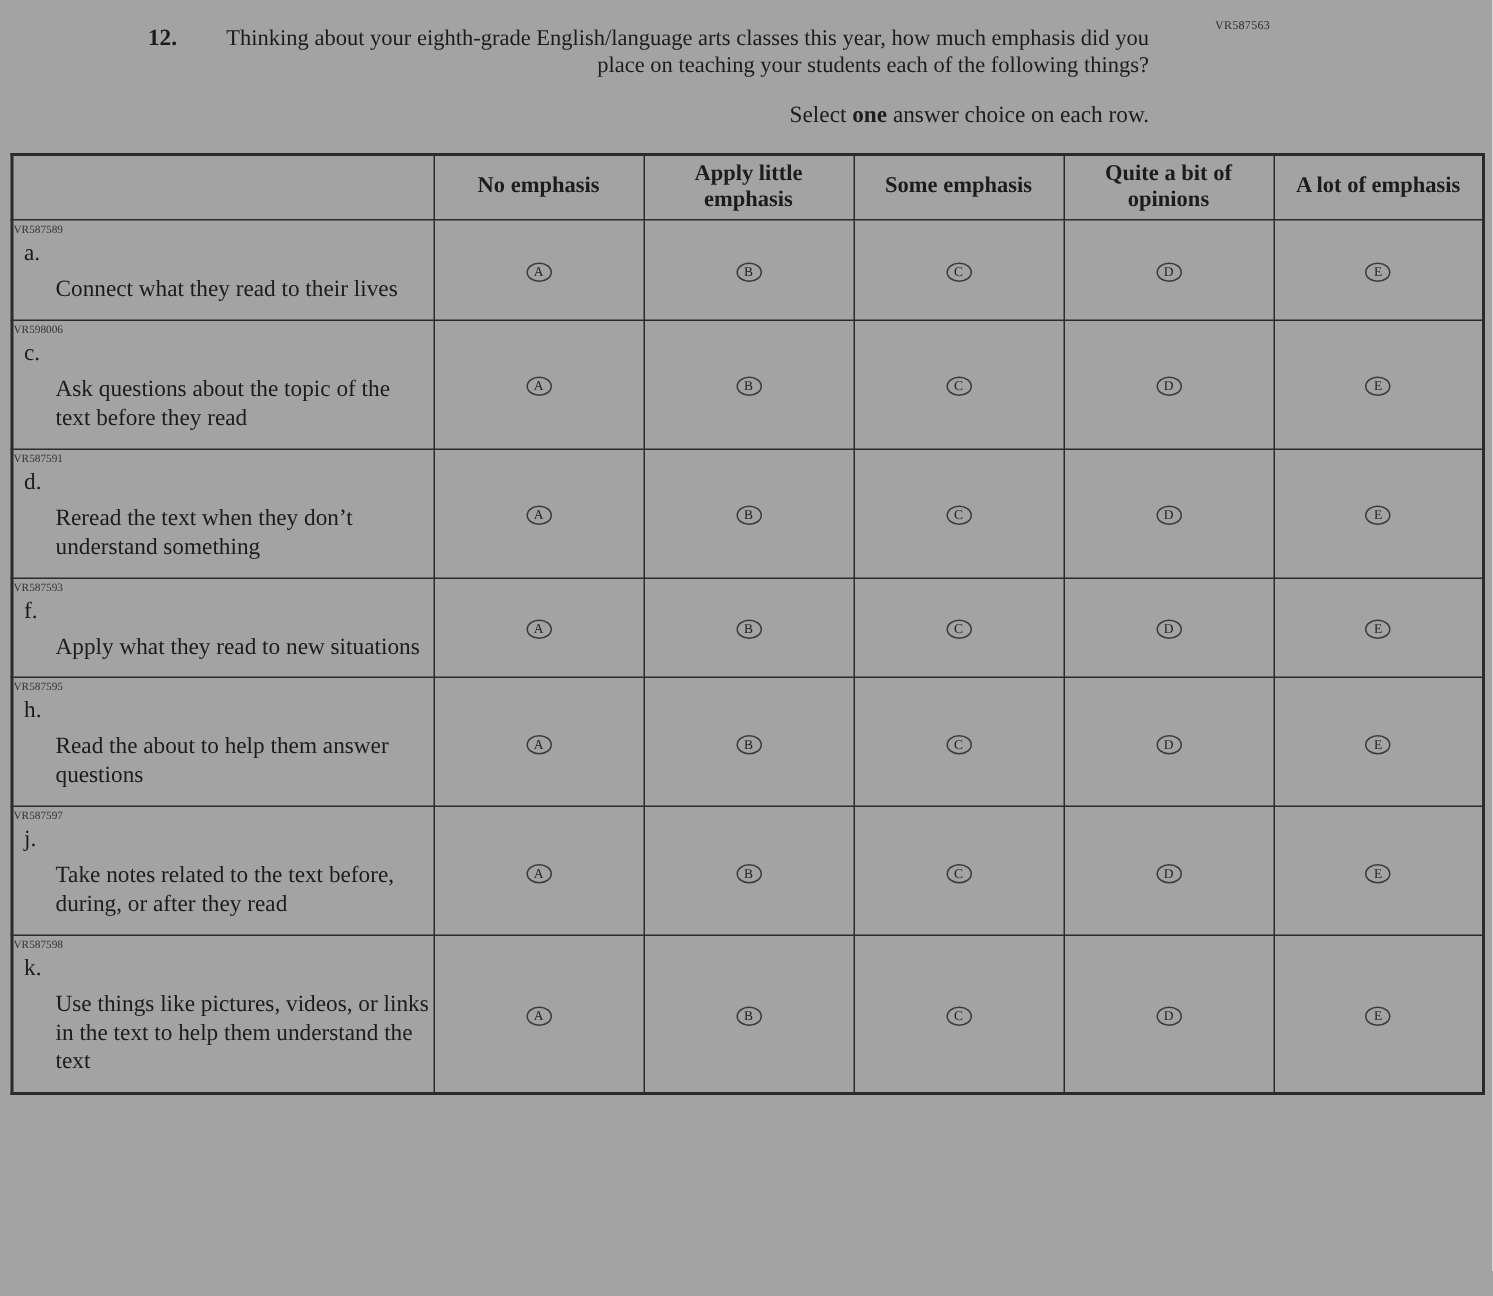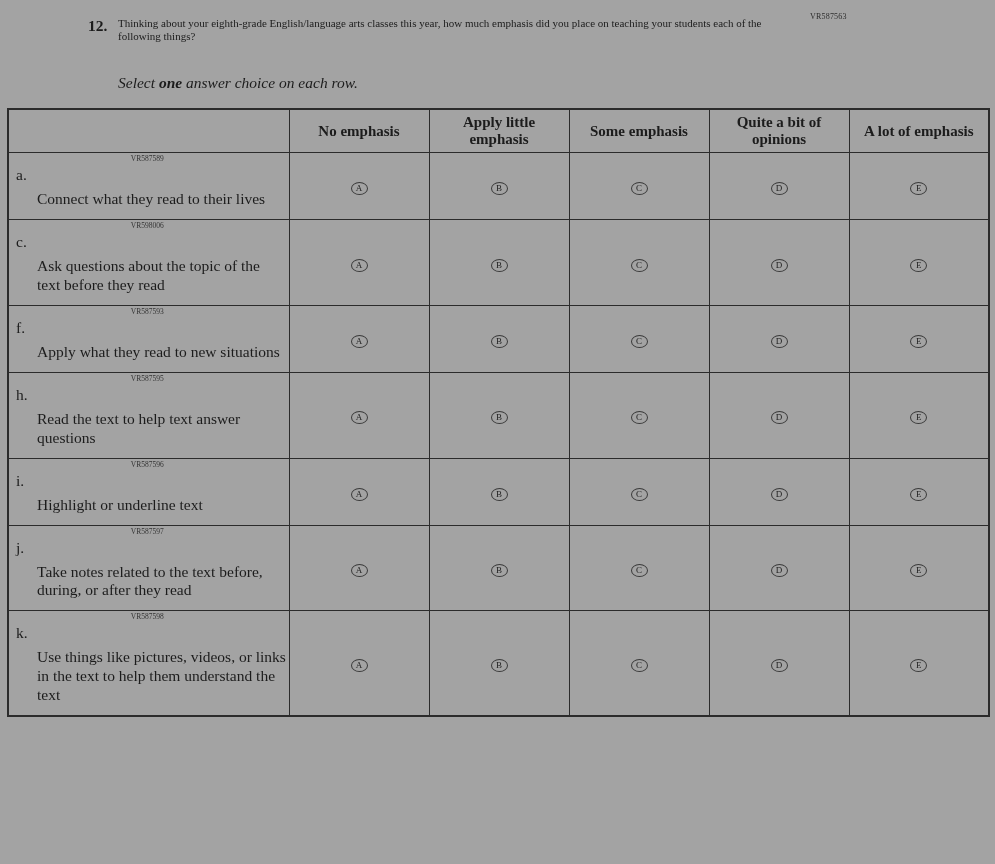--- a/index.html
+++ b/index.html
@@ -20,38 +20,38 @@
     position: absolute;
     top: 12px;
     left: 810px;
     font-size: 8px;
     letter-spacing: 0.2px;
     color: #2d2d2d;
   }
   .question {
     display: flex;
     padding: 17px 0 0 88px;
+    text-align: right;
   }
   .q-num {
     flex: none;
     width: 30px;
     font-weight: bold;
     font-size: 15.5px;
     line-height: 1.22;
   }
   .q-text {
     max-width: 648px;
-    font-size: 11px;
+    font-size: 15px;
     line-height: 1.22;
   }
   .q-instruction {
-    margin-top: 30px;
+    margin-top: 14px;
     font-size: 15.5px;
     line-height: 1.22;
-    font-style: italic;
   }
   table.survey {
     border-collapse: collapse;
     table-layout: fixed;
     width: 983px;
     margin: 15px 0 0 7px;
   }
   table.survey th, table.survey td {
     border: 1px solid #2b2b2b;
   }
@@ -66,21 +66,21 @@
     padding: 3px 10px;
     border-bottom: 4px double #2b2b2b;
   }
   td.label-cell {
     vertical-align: top;
     padding: 0;
   }
   .vr {
     font-size: 7.5px;
     line-height: 10px;
-    text-align: center;
+    text-align: left;
     padding: 1px 3px 1px 0;
     color: #333333;
   }
   .row-label {
     display: flex;
     padding: 1px 2px 10px 5px;
     font-size: 15.5px;
     line-height: 1.22;
   }
   .row-letter {
@@ -166,52 +166,52 @@
             </div>
           </td>
           <td class="opt-cell"><span class="bubble">A</span></td>
           <td class="opt-cell"><span class="bubble">B</span></td>
           <td class="opt-cell"><span class="bubble">C</span></td>
           <td class="opt-cell"><span class="bubble">D</span></td>
           <td class="opt-cell"><span class="bubble">E</span></td>
         </tr>
         <tr>
           <td class="label-cell">
+            <div class="vr">VR587591</div>
+            <div class="row-label">
+              <span class="row-letter">d.</span>
+              <span class="row-text">Reread the text when they don’t understand something</span>
+            </div>
+          </td>
+          <td class="opt-cell"><span class="bubble">A</span></td>
+          <td class="opt-cell"><span class="bubble">B</span></td>
+          <td class="opt-cell"><span class="bubble">C</span></td>
+          <td class="opt-cell"><span class="bubble">D</span></td>
+          <td class="opt-cell"><span class="bubble">E</span></td>
+        </tr>
+        <tr>
+          <td class="label-cell">
             <div class="vr">VR587593</div>
             <div class="row-label">
               <span class="row-letter">f.</span>
               <span class="row-text">Apply what they read to new situations</span>
             </div>
           </td>
           <td class="opt-cell"><span class="bubble">A</span></td>
           <td class="opt-cell"><span class="bubble">B</span></td>
           <td class="opt-cell"><span class="bubble">C</span></td>
           <td class="opt-cell"><span class="bubble">D</span></td>
           <td class="opt-cell"><span class="bubble">E</span></td>
         </tr>
         <tr>
           <td class="label-cell">
             <div class="vr">VR587595</div>
             <div class="row-label">
               <span class="row-letter">h.</span>
-              <span class="row-text">Read the text to help text answer questions</span>
-            </div>
-          </td>
-          <td class="opt-cell"><span class="bubble">A</span></td>
-          <td class="opt-cell"><span class="bubble">B</span></td>
-          <td class="opt-cell"><span class="bubble">C</span></td>
-          <td class="opt-cell"><span class="bubble">D</span></td>
-          <td class="opt-cell"><span class="bubble">E</span></td>
-        </tr>
-        <tr>
-          <td class="label-cell">
-            <div class="vr">VR587596</div>
-            <div class="row-label">
-              <span class="row-letter">i.</span>
-              <span class="row-text">Highlight or underline text</span>
+              <span class="row-text">Read the about to help them answer questions</span>
             </div>
           </td>
           <td class="opt-cell"><span class="bubble">A</span></td>
           <td class="opt-cell"><span class="bubble">B</span></td>
           <td class="opt-cell"><span class="bubble">C</span></td>
           <td class="opt-cell"><span class="bubble">D</span></td>
           <td class="opt-cell"><span class="bubble">E</span></td>
         </tr>
         <tr>
           <td class="label-cell">

